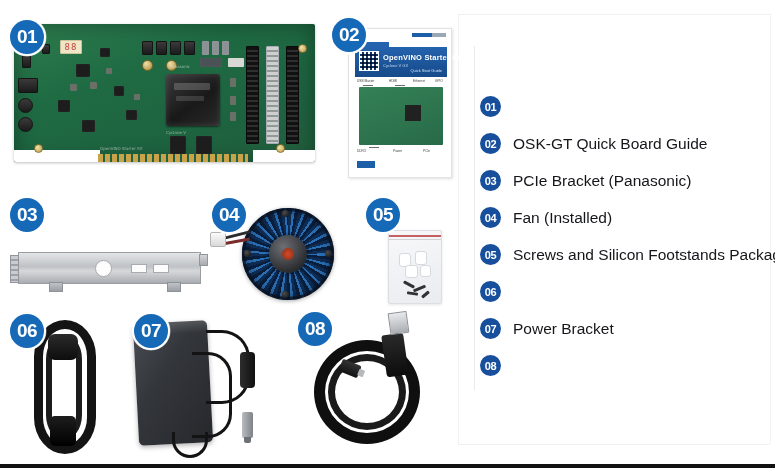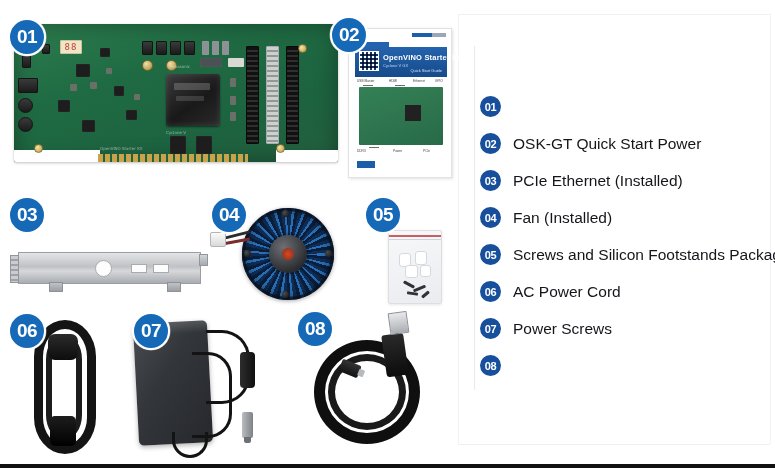--- a/index.html
+++ b/index.html
@@ -60,21 +60,21 @@
     z-index: 30;
     box-shadow: 0 0 0 0.5px rgba(255,255,255,0.6);
   }
 
   
   .photo { position: absolute; }
 
   
   #tile-board { left: 8px; top: 18px; width: 312px; height: 162px; }
   .pcb {
-    position: absolute; left: 6px; top: 6px; width: 324px; height: 138px;
+    position: absolute; left: 6px; top: 6px; width: 301px; height: 138px;
     background: linear-gradient(160deg,#2e7d4f 0%, #1f6b43 35%, #1d6340 70%, #235f3e 100%);
     border-radius: 2px;
     box-shadow: inset 0 0 22px rgba(0,0,0,.35), 0 1px 3px rgba(0,0,0,.25);
     overflow: hidden;
   }
   .pcb:after {
     
     content: ""; position: absolute; left: 84px; bottom: -10px; width: 150px; height: 18px;
     background: repeating-linear-gradient(90deg,#c9a24a 0 5px,#1d6340 5px 7px);
     border-radius: 0 0 2px 2px;
@@ -577,41 +577,40 @@
     <div class="usb-mini"></div>
     <div class="badge" style="left:0px; top:0px;">08</div>
   </div>
 
   <div id="legend">
     <div class="legend-row">
       <div class="legend-badge">01</div>
     </div>
     <div class="legend-row">
       <div class="legend-badge">02</div>
-      <div class="legend-label">OSK-GT Quick Start Power</div>
+      <div class="legend-label">OSK-GT Quick Board Guide</div>
     </div>
     <div class="legend-row">
       <div class="legend-badge">03</div>
-      <div class="legend-label">PCIe Ethernet (Installed)</div>
+      <div class="legend-label">PCIe Bracket (Panasonic)</div>
     </div>
     <div class="legend-row">
       <div class="legend-badge">04</div>
       <div class="legend-label">Fan (Installed)</div>
     </div>
     <div class="legend-row">
       <div class="legend-badge">05</div>
       <div class="legend-label"> Screws and Silicon Footstands Package</div>
     </div>
     <div class="legend-row">
       <div class="legend-badge">06</div>
-      <div class="legend-label">AC Power Cord</div>
     </div>
     <div class="legend-row">
       <div class="legend-badge">07</div>
-      <div class="legend-label">Power Screws</div>
+      <div class="legend-label">Power Bracket</div>
     </div>
     <div class="legend-row">
       <div class="legend-badge">08</div>
     </div>
   </div>
 
   <div class="bottom-black-bar"></div>
 </div>
 
 </body></html>

